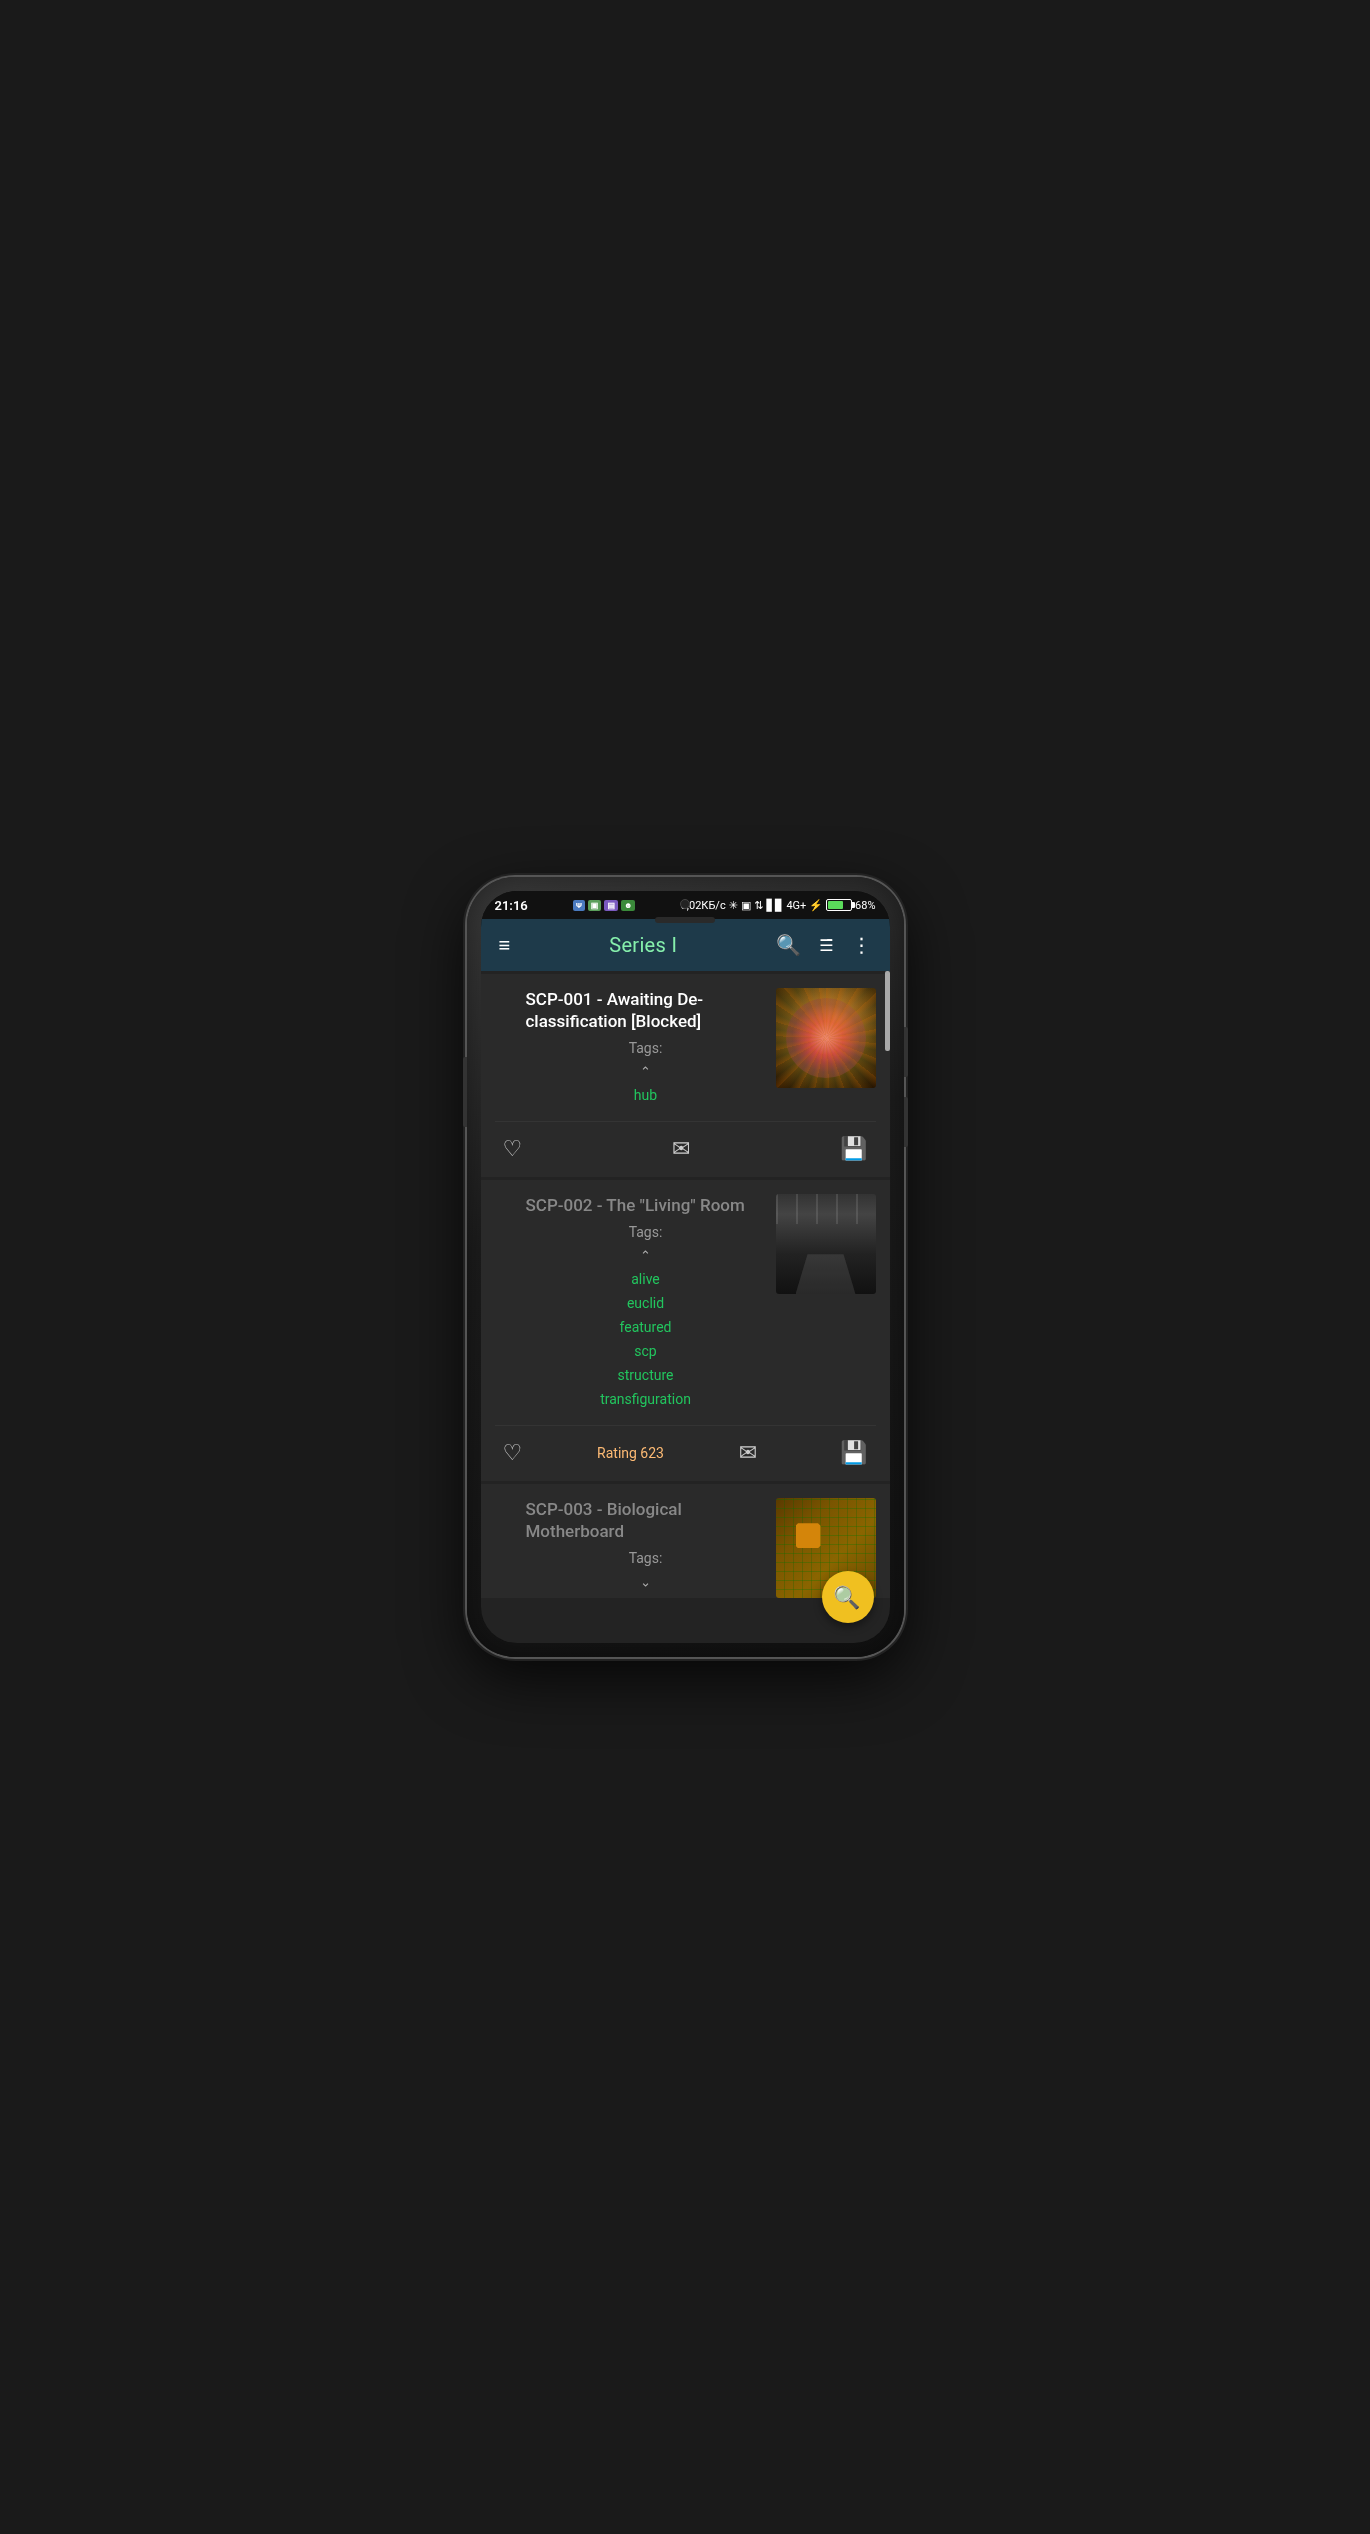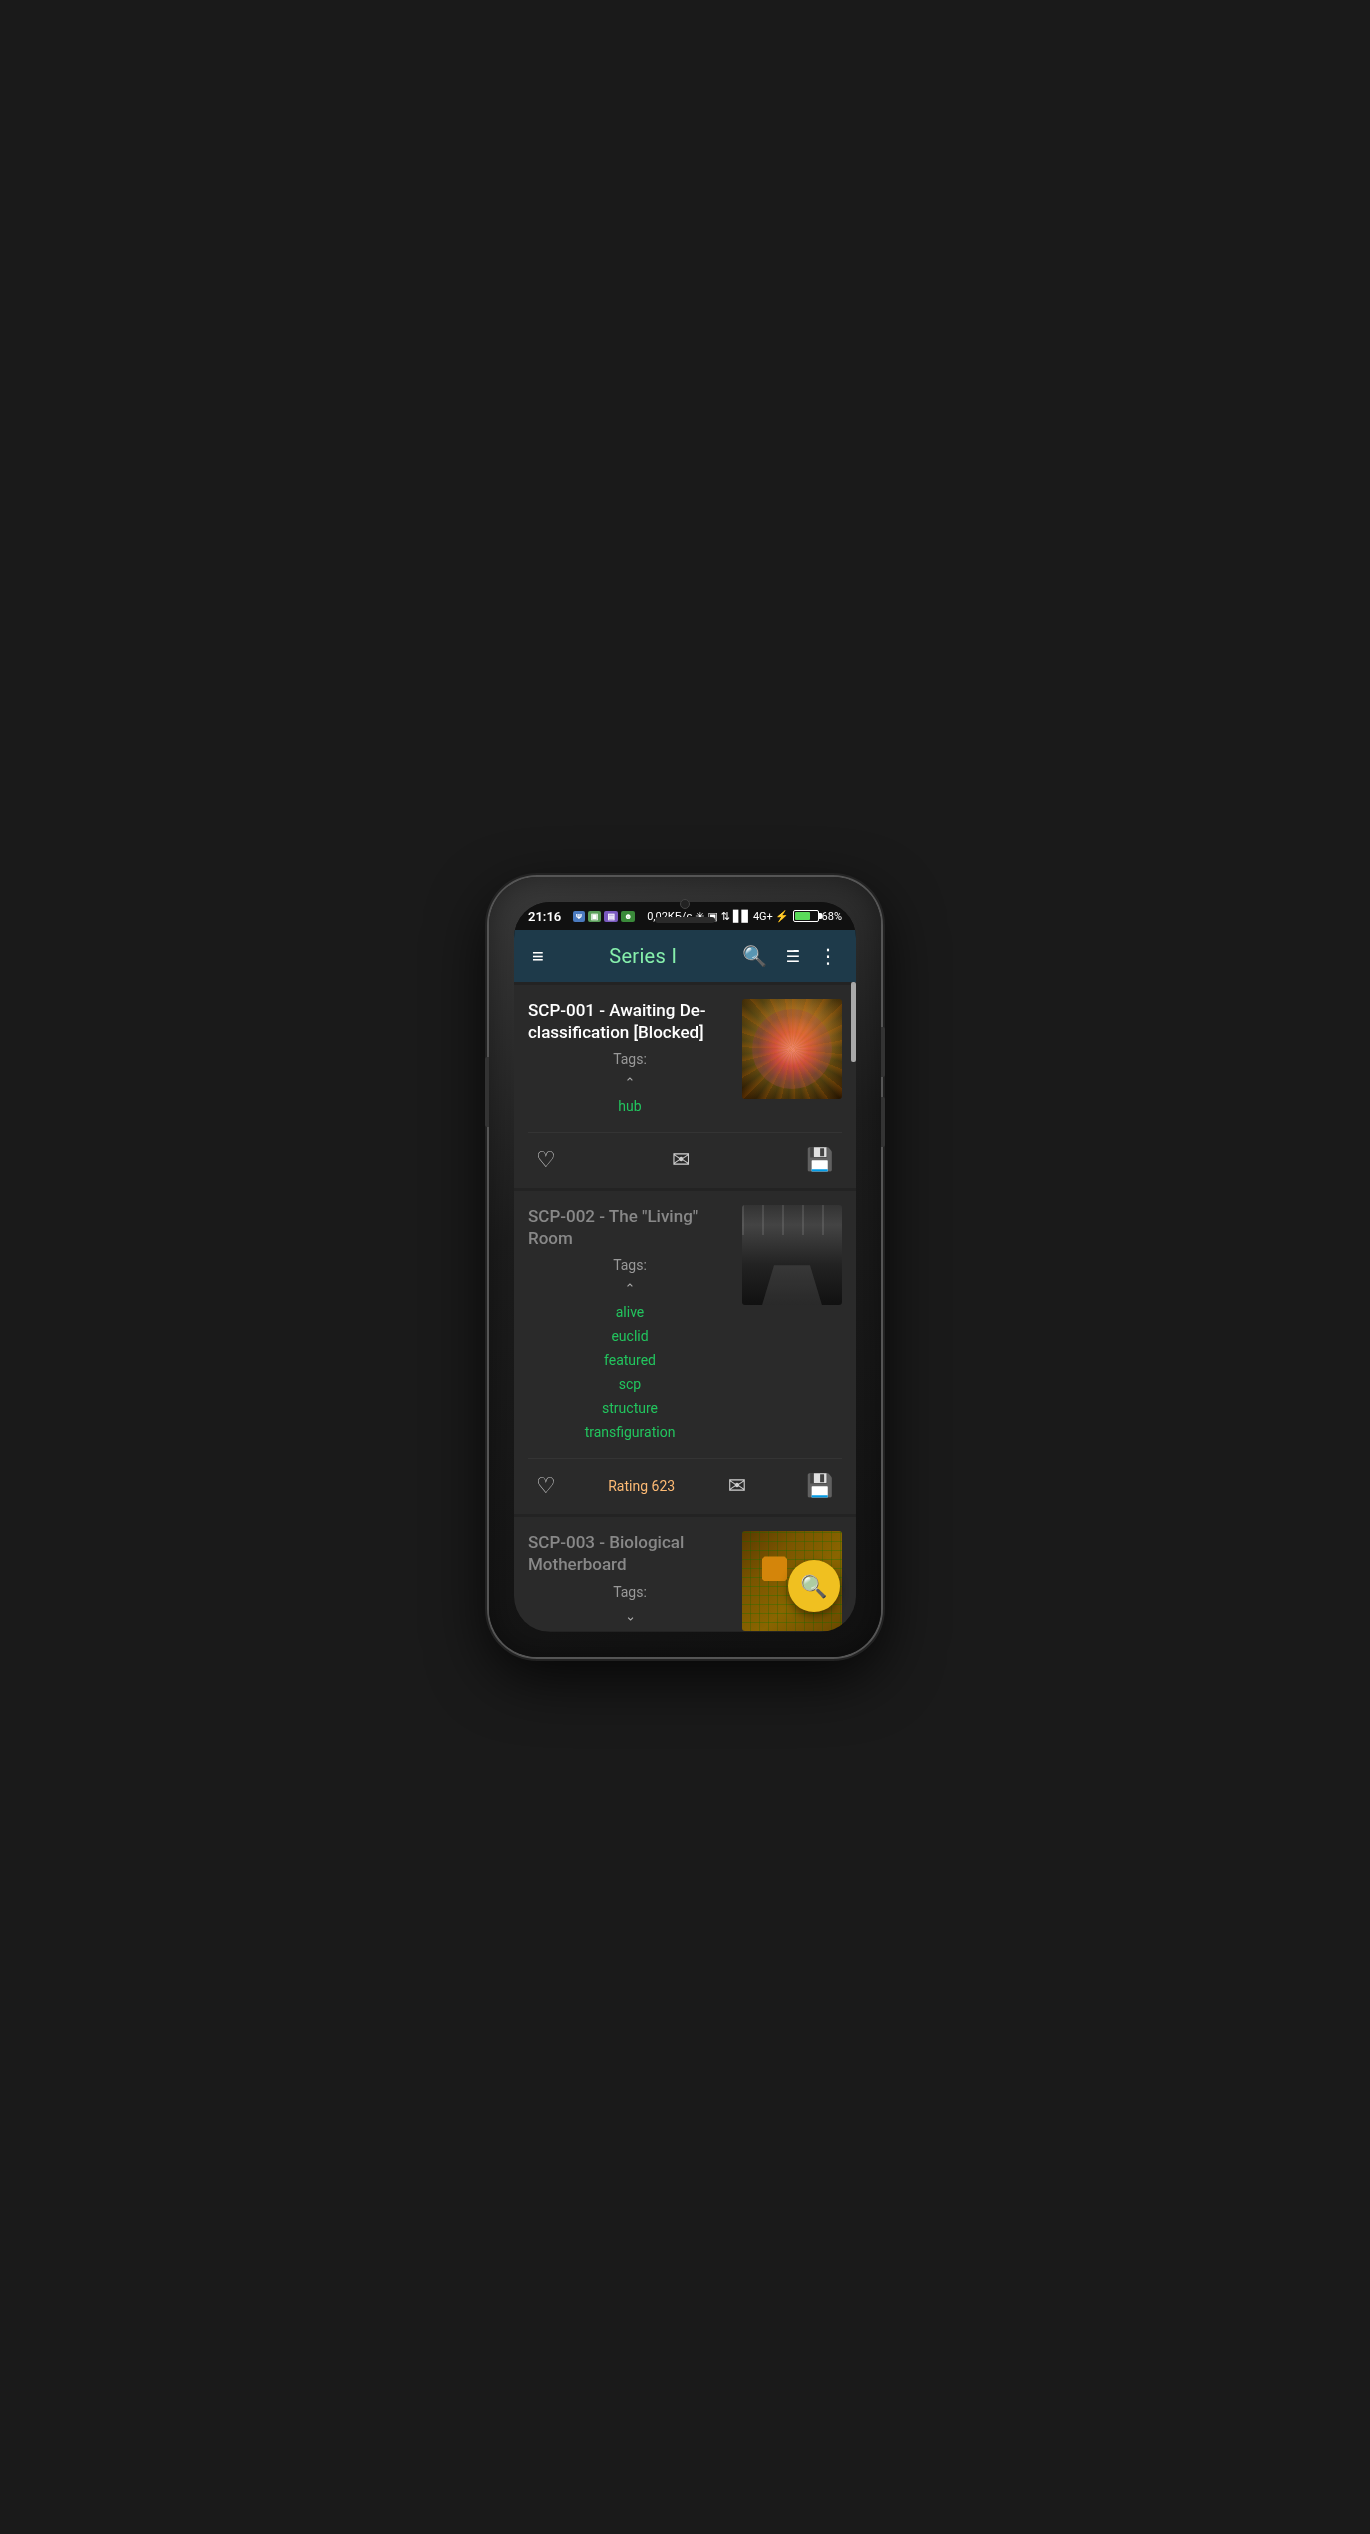--- a/index.html
+++ b/index.html
@@ -6,31 +6,31 @@
     body {
       background: #1a1a1a;
       display: flex;
       justify-content: center;
       align-items: center;
       min-height: 100vh;
       font-family: 'Roboto', Arial, sans-serif;
     }
 
     .phone-outer {
-      width: 392px;
+      width: 437px;
       height: 780px;
       background: linear-gradient(160deg, #3a3a3a 0%, #1c1c1c 40%, #111 100%);
       border-radius: 48px;
       position: relative;
       box-shadow:
         0 0 0 2px #555,
         0 0 0 4px #222,
         0 20px 60px rgba(0,0,0,0.8),
         inset 0 0 30px rgba(0,0,0,0.4);
-      padding: 25px;
+      padding: 14px;
     }
 
     .phone-inner {
       width: 100%;
       height: 100%;
       background: #111;
       border-radius: 36px;
       overflow: hidden;
       position: relative;
       display: flex;
@@ -229,20 +229,21 @@
       padding: 14px 14px 0 14px;
       position: relative;
     }
     .card-content {
       display: flex;
       gap: 10px;
       margin-bottom: 10px;
     }
     .card-text {
       flex: 1;
+      margin-left: 31px;
     }
     .card-title {
       color: #fff;
       font-size: 17px;
       font-weight: 500;
       line-height: 1.3;
       margin-bottom: 8px;
     }
     .card-title.dimmed {
       color: #888;

